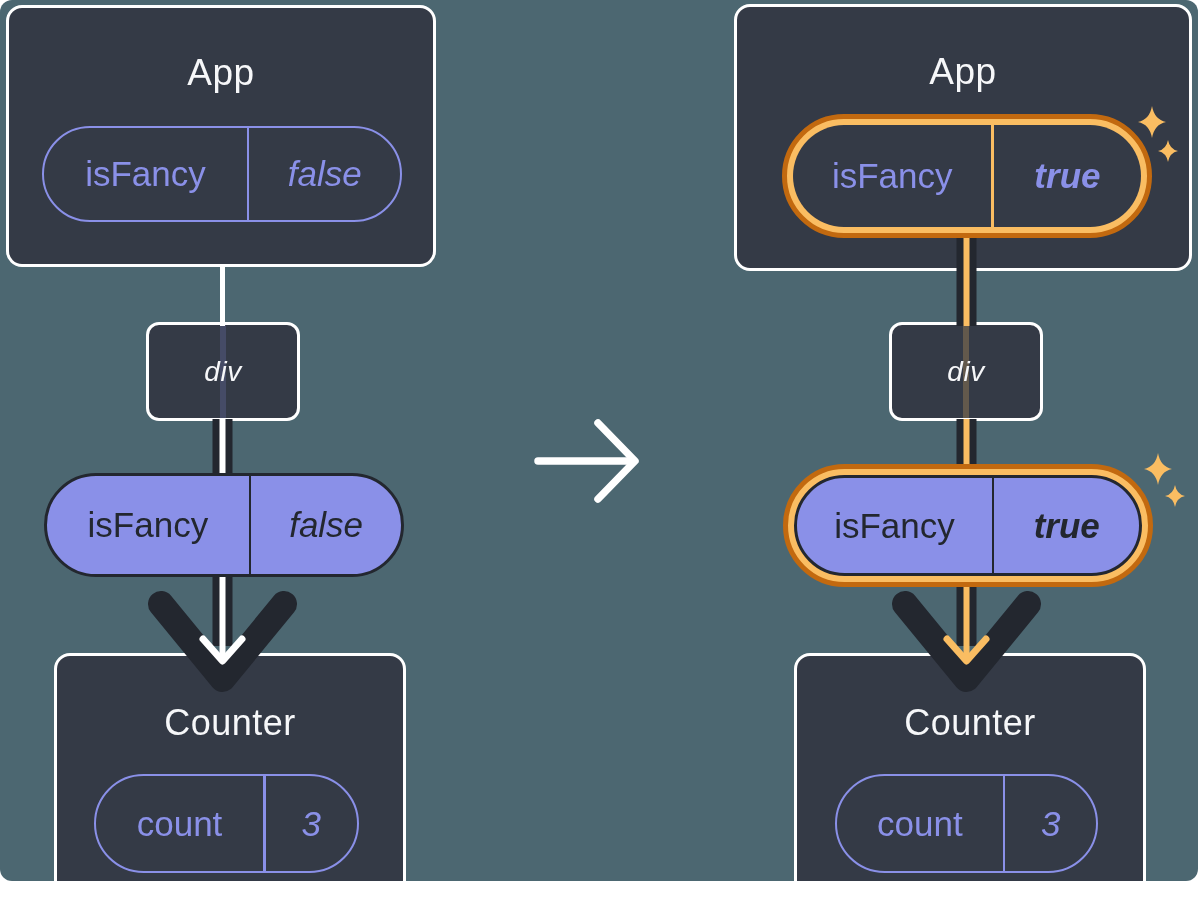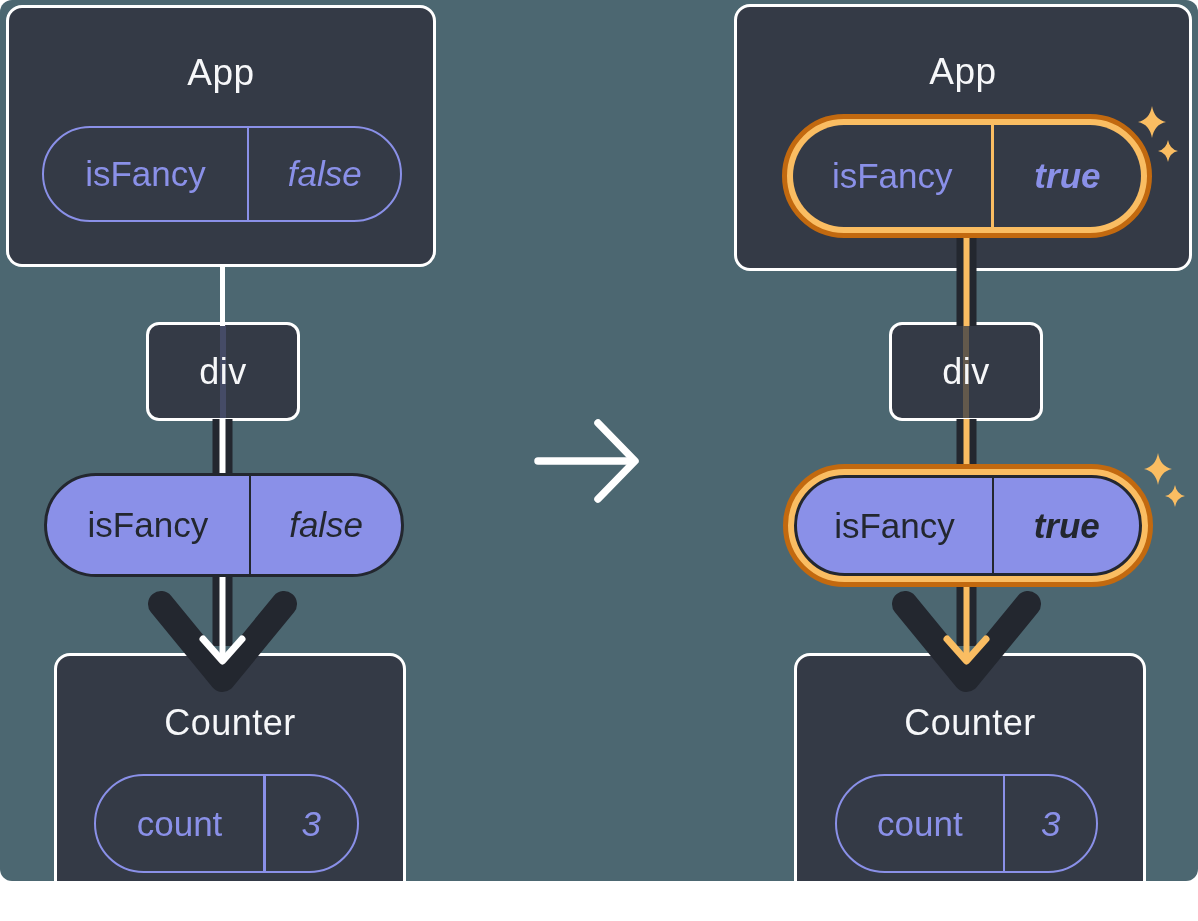--- a/index.html
+++ b/index.html
@@ -10,21 +10,21 @@
   }
   .card {
     position:absolute; box-sizing:border-box;
     background:#343A46; border:3.5px solid #FFFFFF; border-radius:16px;
   }
   .card-title {
     color:#F6F7F9; font-size:37px; text-align:center; font-weight:400;
     position:relative; letter-spacing:0.5px;
   }
   .div-card { border-radius:13px; display:flex; align-items:center; justify-content:center; }
-  .div-card .card-title { font-size:36px; }
+  .div-card .card-title { font-size:28px;font-style:italic; }
   .thru-line {
     position:absolute; top:0; bottom:0; left:50%; width:6px;
     transform:translateX(-50%);
   }
   .thru-purple { background:rgba(138,144,232,0.20); }
   .thru-orange { background:rgba(250,189,98,0.24); }
 
   .pill {
     position:absolute; box-sizing:border-box; z-index:5;
     display:flex; align-items:stretch; border-radius:70px;

